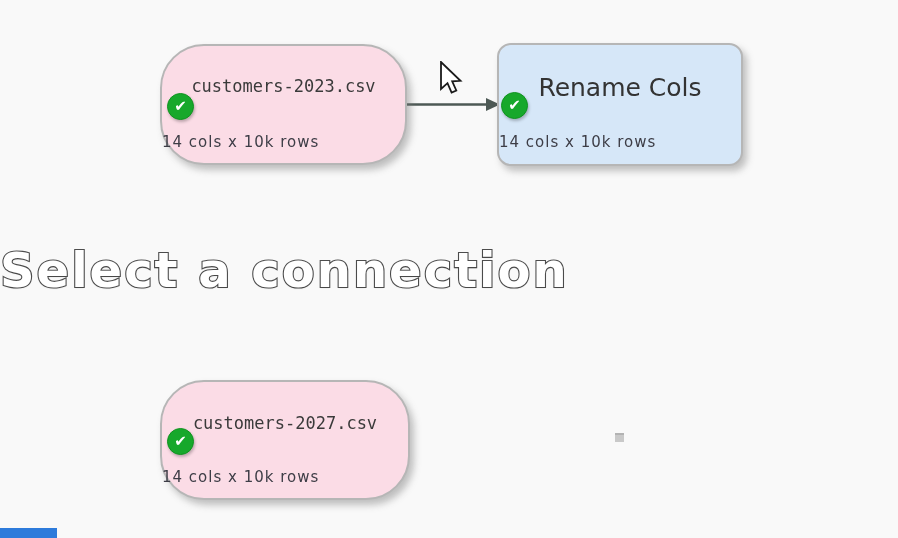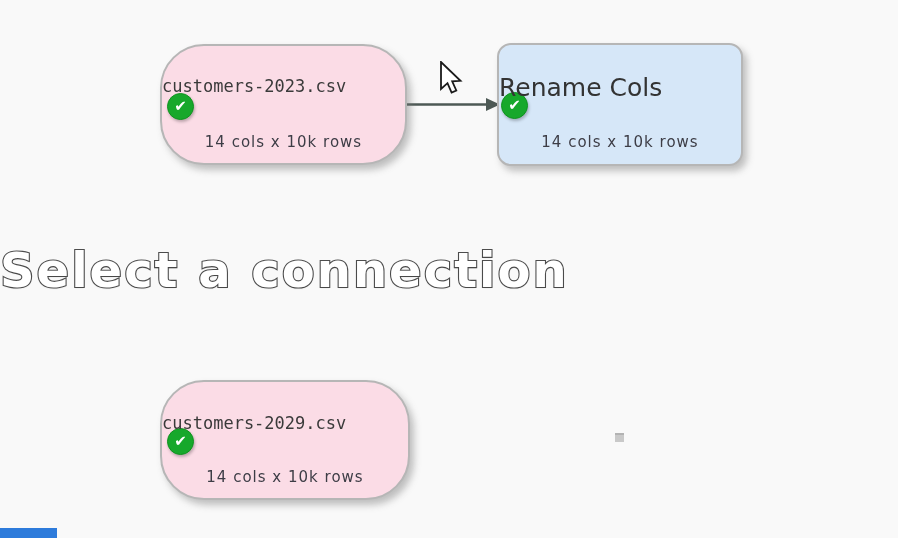--- a/index.html
+++ b/index.html
@@ -22,38 +22,39 @@
     background: #fbdce6;
     border-radius: 44px;
   }
   .node-transform {
     background: #d6e7f8;
     border-radius: 14px;
   }
   .node-title {
     position: absolute;
     left: 0; right: 0;
+    text-align: center;
     color: #3a3a3a;
     white-space: nowrap;
   }
   .title-mono {
     font-family: "DejaVu Sans Mono", "Liberation Mono", monospace;
     font-size: 17px;
     top: 30px;
   }
   .title-sans {
     font-family: "DejaVu Sans", "Liberation Sans", sans-serif;
     font-size: 25px;
     color: #333333;
     top: 28px;
   }
   .node-subtitle {
     position: absolute;
     left: 0; right: 0;
-    text-align: center;
+    text-align: left;
     font-size: 15px;
     letter-spacing: 1px;
     color: #3d3d46;
     white-space: nowrap;
   }
   .check-badge {
     position: absolute;
     width: 27px; height: 27px;
     border-radius: 50%;
     background: #17a82b;
@@ -146,21 +147,21 @@
   </div>
 
   <div class="node node-transform" id="node-rename">
     <div class="check-badge">✔</div>
     <div class="node-title title-sans">Rename Cols</div>
     <div class="node-subtitle">14 cols x 10k rows</div>
   </div>
 
   <div class="node node-input" id="node-2022">
     <div class="check-badge">✔</div>
-    <div class="node-title title-mono">customers-2029.csv</div>
+    <div class="node-title title-mono">customers-2027.csv</div>
     <div class="node-subtitle">14 cols x 10k rows</div>
   </div>
 
   <div class="watermark">Select a connection</div>
 
   <svg class="cursor" viewBox="0 0 26 36" xmlns="http://www.w3.org/2000/svg">
     <polygon points="3,1 3,28 9.5,22.2 13.6,31.6 18.3,29.5 14.2,20.3 22.5,19.8" fill="#ffffff" stroke="#1a1a1a" stroke-width="1.8" stroke-linejoin="miter"></polygon>
   </svg>
 
   <div class="handle-square"></div>

